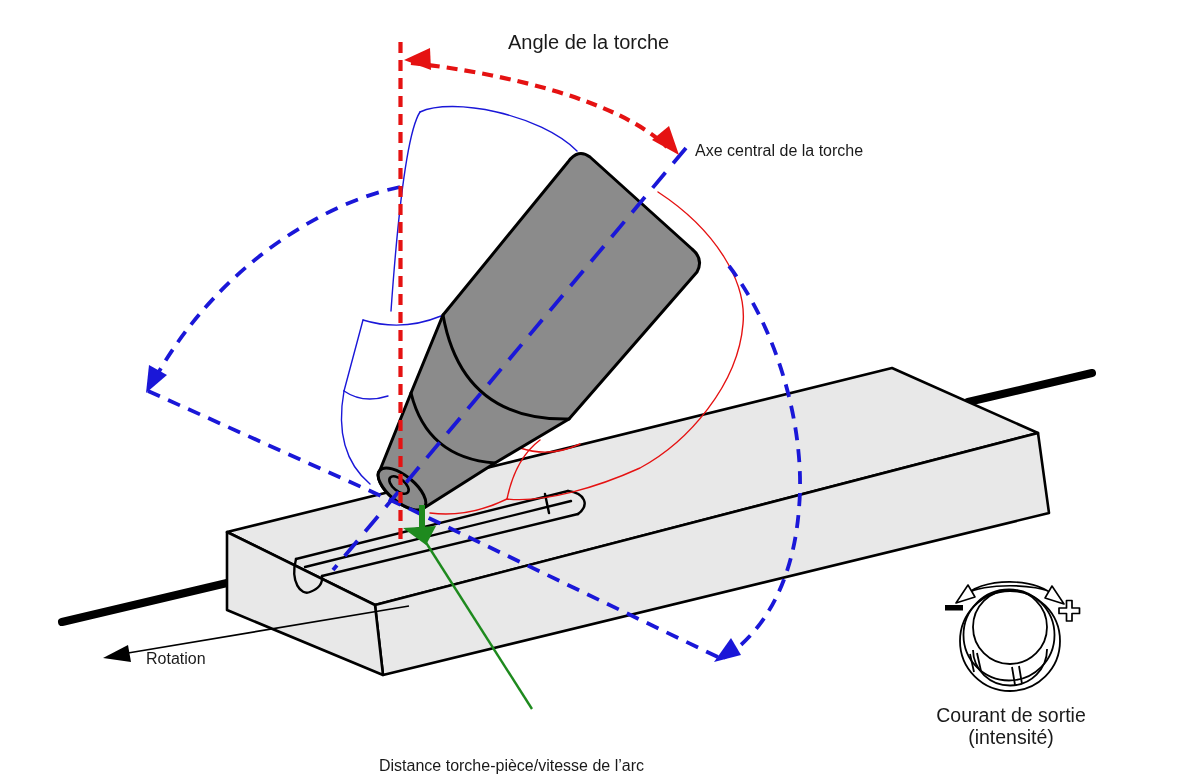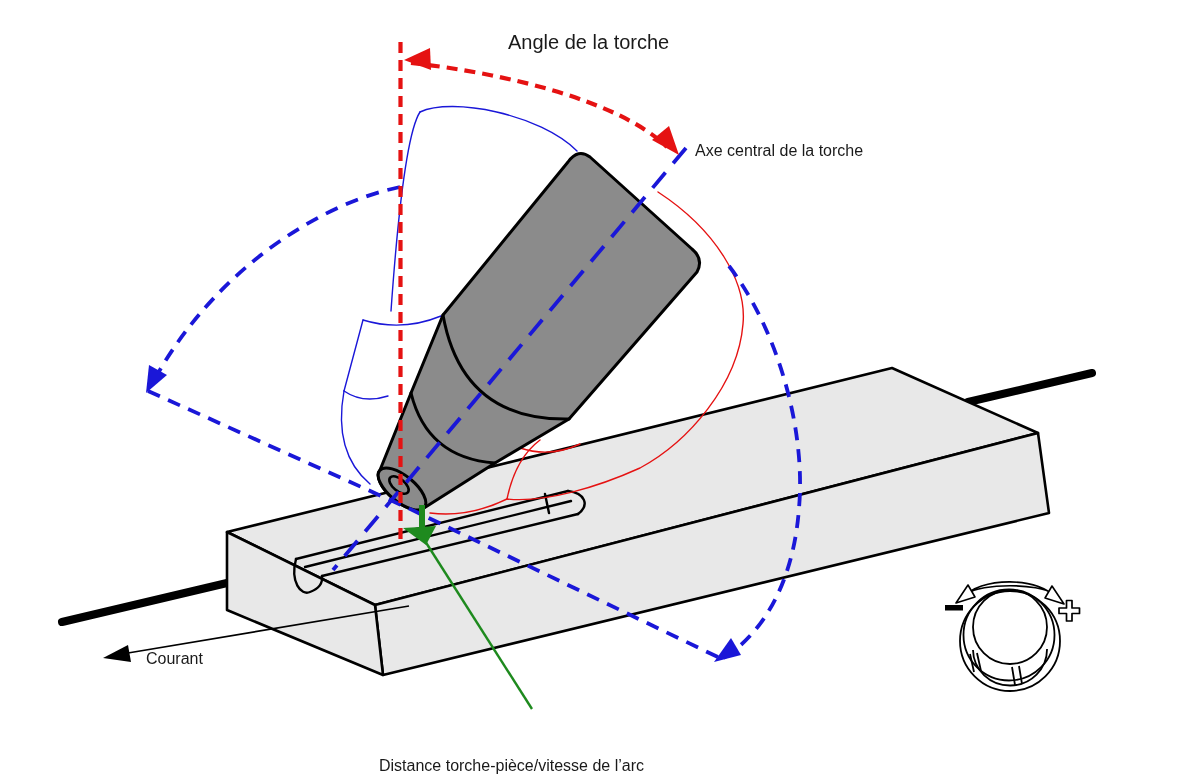--- a/index.html
+++ b/index.html
@@ -135,15 +135,19 @@
       <path class="knob" style="stroke-width:1.6" d="M 962,599 C 978,576 1042,576 1058,600 M 967,594 C 981,583 1039,583 1053,594"></path>
       <polygon class="knob-open" points="956,603 968,585 975,597"></polygon>
       <polygon class="knob-open" points="1064,604 1052,586 1045,598"></polygon>
       <rect class="fill-black" x="945" y="605" width="18" height="5.5"></rect>
       <path class="knob-open" style="stroke-width:1.7" d="M 1059,608 h7.5 v-7.5 h5.5 v7.5 h7.5 v5.5 h-7.5 v7.5 h-5.5 v-7.5 h-7.5 z"></path>
     </g>
   </svg>
 
   <div class="label big" style="left:508px;top:31px;">Angle de la torche</div>
   <div class="label" style="left:695px;top:140px;">Axe central de la torche</div>
-  <div class="label" style="left:146px;top:648px;">Courant</div>
+  <div class="label" style="left:146px;top:648px;">Rotation</div>
   <div class="label" style="left:379px;top:710px;margin-top:45px;">Distance torche-pièce/vitesse de l’arc</div>
+  <div class="caption" style="left:916px;top:704px;width:190px;">
+    <div>Courant de sortie</div>
+    <div>(intensité)</div>
+  </div>
 </div>
 
 </body></html>

